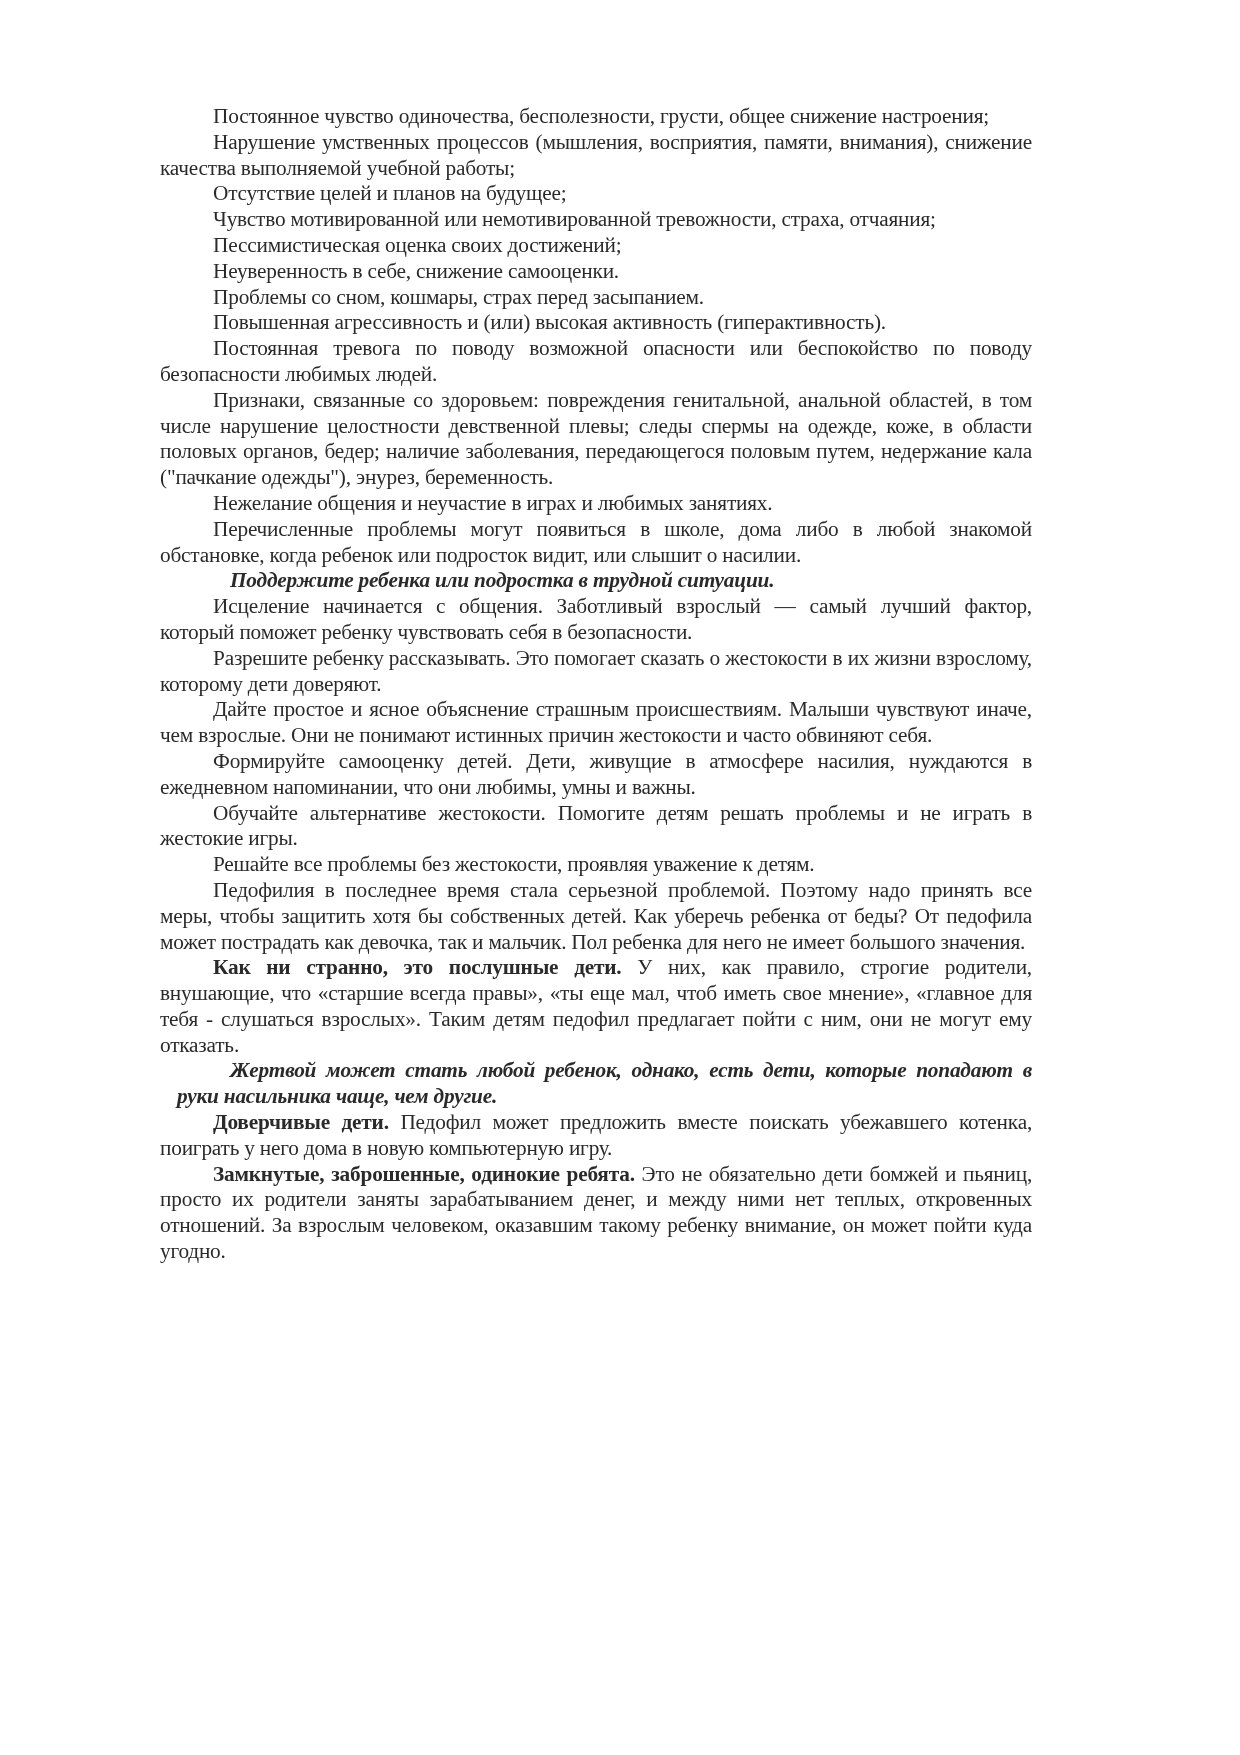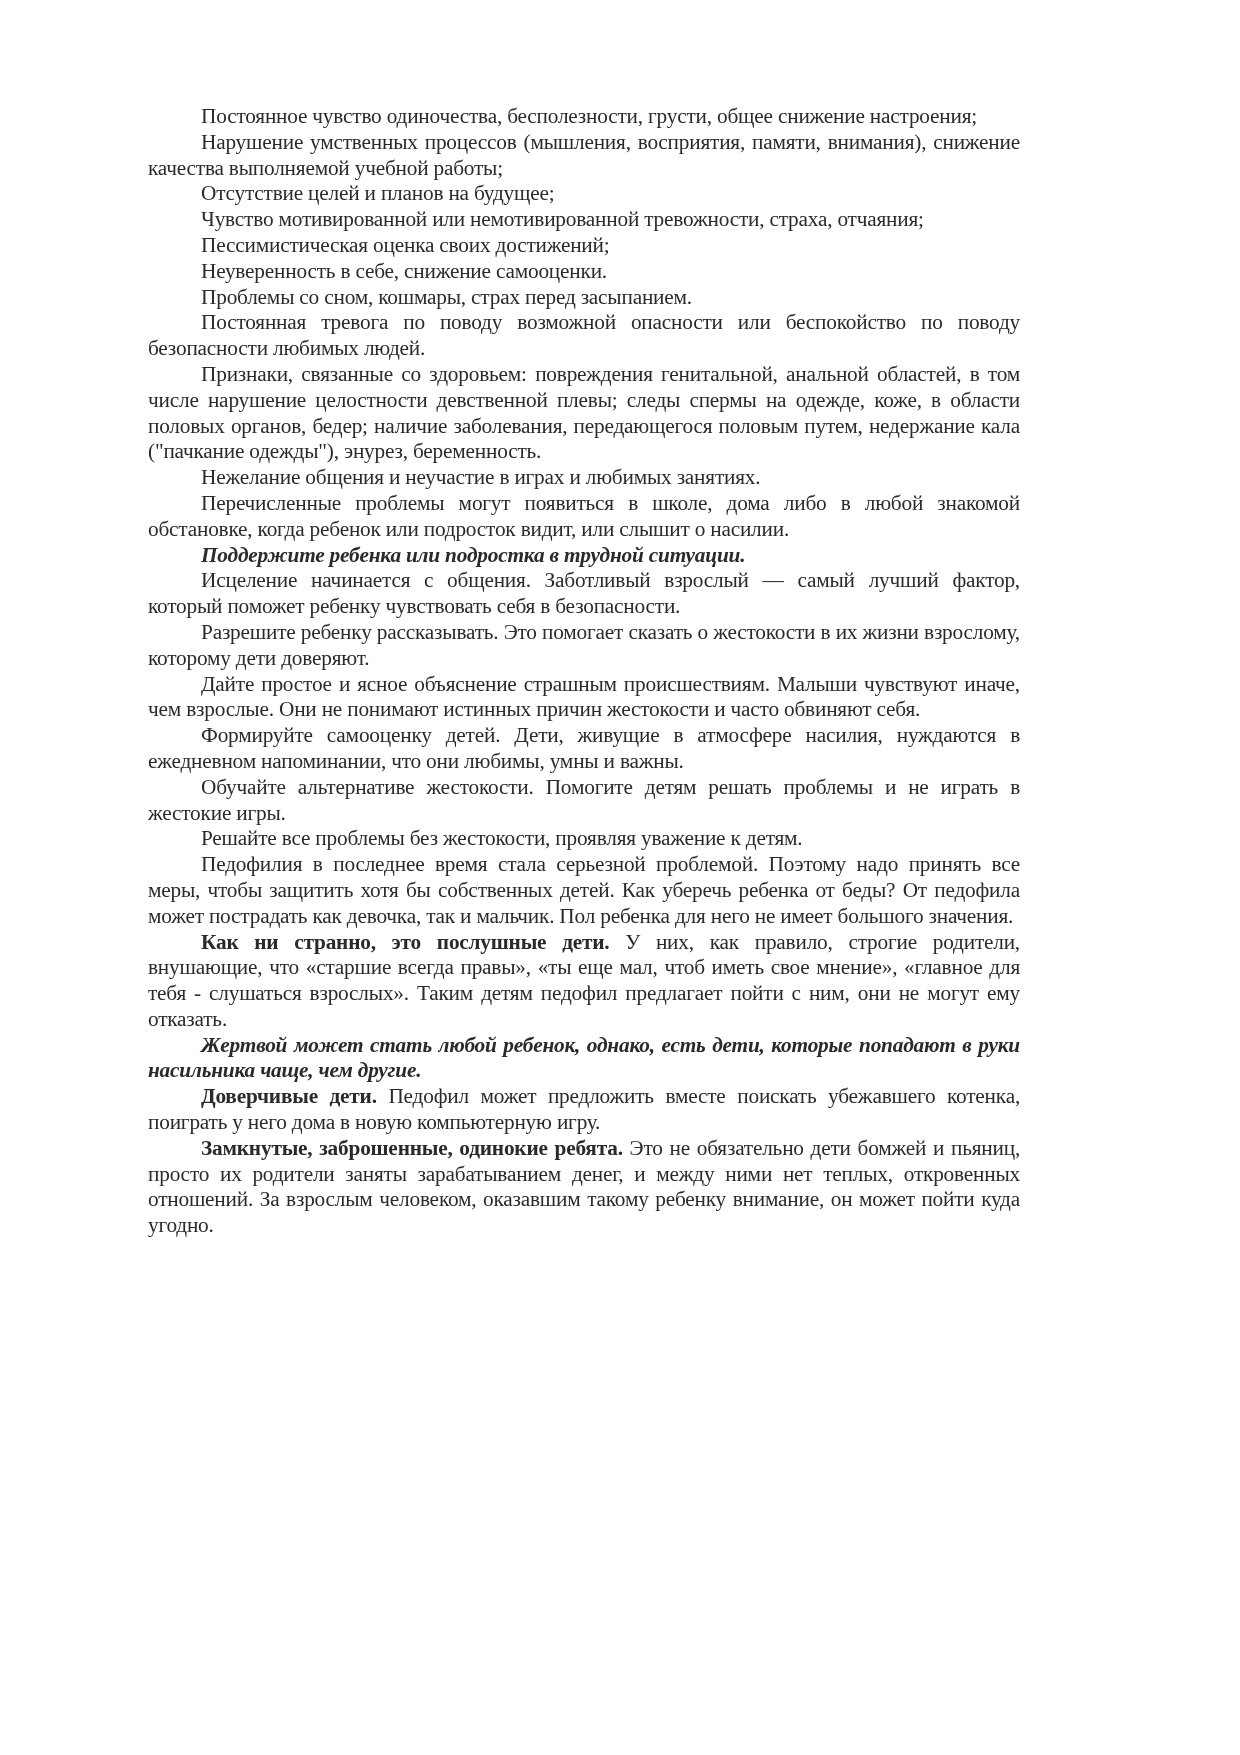--- a/index.html
+++ b/index.html
@@ -1,46 +1,47 @@
 <!DOCTYPE html>
 <html><head>
 <meta charset="utf-8">
 <style>
   html, body { margin: 0; padding: 0; background: #ffffff; }
   body { width: 1240px; height: 1755px; position: relative; overflow: hidden; }
   .page {
     position: absolute;
-    left: 148px;
+    left: 160px;
     top: 104px;
     width: 872px;
     font-family: "Liberation Serif", "DejaVu Serif", serif;
     font-size: 21.3px;
     line-height: 25.8px;
     color: #2a2a2a;
     letter-spacing: -0.2px;
   }
   .p {
     margin: 0;
     text-indent: 53px;
     text-align: justify;
   }
-  .bi { font-weight: bold; font-style: italic; }
+  .bi { font-weight: bold; font-style: italic; margin-left: 17px; }
   .b { font-weight: bold; }
 </style>
 </head>
 <body>
 
 <div class="page">
   <p class="p">Постоянное чувство одиночества, бесполезности, грусти, общее снижение настроения;</p>
   <p class="p">Нарушение умственных процессов (мышления, восприятия, памяти, внимания), снижение качества выполняемой учебной работы;</p>
   <p class="p">Отсутствие целей и планов на будущее;</p>
   <p class="p">Чувство мотивированной или немотивированной тревожности, страха, отчаяния;</p>
   <p class="p">Пессимистическая оценка своих достижений;</p>
   <p class="p">Неуверенность в себе, снижение самооценки.</p>
   <p class="p">Проблемы со сном, кошмары, страх перед засыпанием.</p>
+  <p class="p">Повышенная агрессивность и (или) высокая активность (гиперактивность).</p>
   <p class="p">Постоянная тревога по поводу возможной опасности или беспокойство по поводу безопасности любимых людей.</p>
   <p class="p">Признаки, связанные со здоровьем: повреждения генитальной, анальной областей, в том числе нарушение целостности девственной плевы; следы спермы на одежде, коже, в области половых органов, бедер; наличие заболевания, передающегося половым путем, недержание кала ("пачкание одежды"), энурез, беременность.</p>
   <p class="p">Нежелание общения и неучастие в играх и любимых занятиях.</p>
   <p class="p">Перечисленные проблемы могут появиться в школе, дома либо в любой знакомой обстановке, когда ребенок или подросток видит, или слышит о насилии.</p>
   <p class="p bi">Поддержите ребенка или подростка в трудной ситуации.</p>
   <p class="p">Исцеление начинается с общения. Заботливый взрослый — самый лучший фактор, который поможет ребенку чувствовать себя в безопасности.</p>
   <p class="p">Разрешите ребенку рассказывать. Это помогает сказать о жестокости в их жизни взрослому, которому дети доверяют.</p>
   <p class="p">Дайте простое и ясное объяснение страшным происшествиям. Малыши чувствуют иначе, чем взрослые. Они не понимают истинных причин жестокости и часто обвиняют себя.</p>
   <p class="p">Формируйте самооценку детей. Дети, живущие в атмосфере насилия, нуждаются в ежедневном напоминании, что они любимы, умны и важны.</p>
   <p class="p">Обучайте альтернативе жестокости. Помогите детям решать проблемы и не играть в жестокие игры.</p>

